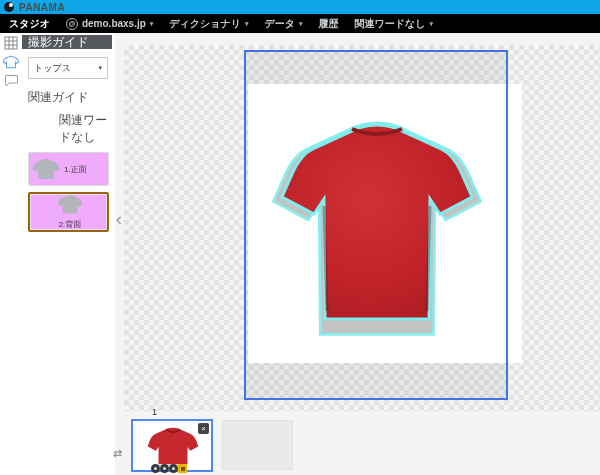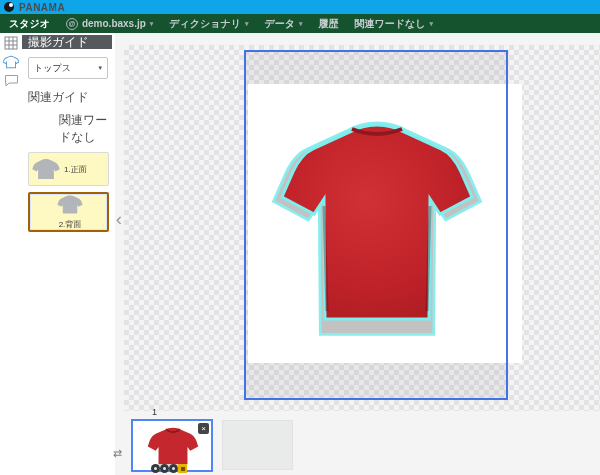--- a/index.html
+++ b/index.html
@@ -7,21 +7,21 @@
        font-family:"Liberation Sans",sans-serif;background:#fff;}
 
   
   .brandbar{position:absolute;left:0;top:0;width:600px;height:14px;background:#0ea5e9;
             display:flex;align-items:center;padding-left:4px;box-sizing:border-box;gap:5px;}
   .logo{position:relative;width:10px;height:10px;border-radius:50%;background:#16181a;flex:0 0 auto;}
   .logo span{position:absolute;right:1px;top:1px;width:4px;height:4px;border-radius:50%;background:#fff;}
   .brandname{font-size:10px;font-weight:700;color:#4a4d50;letter-spacing:.5px;}
 
   
-  .nav{position:absolute;left:0;top:14px;width:600px;height:19px;background:#14532d;
+  .nav{position:absolute;left:0;top:14px;width:600px;height:19px;background:#000000;
        display:flex;align-items:center;padding-left:9px;box-sizing:border-box;font-size:10px;color:#c7ccd1;}
   .nav .appname{font-weight:700;color:#fff;margin-right:16px;}
   .nav .navitem{display:flex;align-items:center;margin-right:16px;cursor:pointer;white-space:nowrap;font-weight:bold;}
   .nav .caret{font-size:7px;color:#989fa6;margin-left:4px;}
   .atcircle{width:10px;height:10px;border:1px solid #aeb4ba;border-radius:50%;display:inline-flex;
             align-items:center;justify-content:center;font-size:7px;color:#c7ccd1;margin-right:4px;}
   .nav-underline{position:absolute;left:0;top:33px;width:103px;height:2px;background:#16191c;}
 
   
   .rail{position:absolute;left:0;top:33px;width:22px;height:442px;background:#fff;
@@ -30,21 +30,21 @@
 
   
   .panel{position:absolute;left:22px;top:33px;width:93px;height:442px;background:#fff;box-sizing:border-box;}
   .panel-title{margin:2px 3px 0 0;height:14px;line-height:14px;background:#55595e;color:#fff;
                font-size:12px;padding-left:6px;}
   .selectbox{margin:8px 7px 0 6px;height:20px;border:1px solid #c6c6c6;border-radius:2px;background:#fff;
              display:flex;align-items:center;justify-content:space-between;padding:0 5px;font-size:9px;color:#333;cursor:pointer;}
   .selectbox .caret{font-size:7px;color:#555;}
   .sidelabel{margin:10px 0 0 6px;font-size:12px;color:#4a4a4a;}
   .sidelabel.second{margin-top:6px;padding-left:31px;}
-  .guidecard{margin:6px 6px 0 6px;background:#fef9c3;border:1px solid #d9d9d9;border-radius:2px;
+  .guidecard{margin:6px 6px 0 6px;background:#f0abfc;border:1px solid #d9d9d9;border-radius:2px;
              height:34px;display:flex;align-items:center;gap:4px;padding-left:3px;box-sizing:border-box;cursor:pointer;}
   .guidecard.selected{border:2px solid #a16207;height:40px;box-shadow:0 0 0 1px #d7e4fb inset;flex-direction:column;}
   .guidecard .gc-label{font-size:8px;color:#333;}
 
   
   .main{position:absolute;left:115px;top:33px;width:485px;height:442px;background:#f4f4f4;}
   .checker{position:absolute;left:9px;top:12px;width:476px;height:366px;
       background-color:#f4f4f4;
       background-image:
         linear-gradient(45deg,#e3e3e5 25%,transparent 25%,transparent 75%,#e3e3e5 75%),

